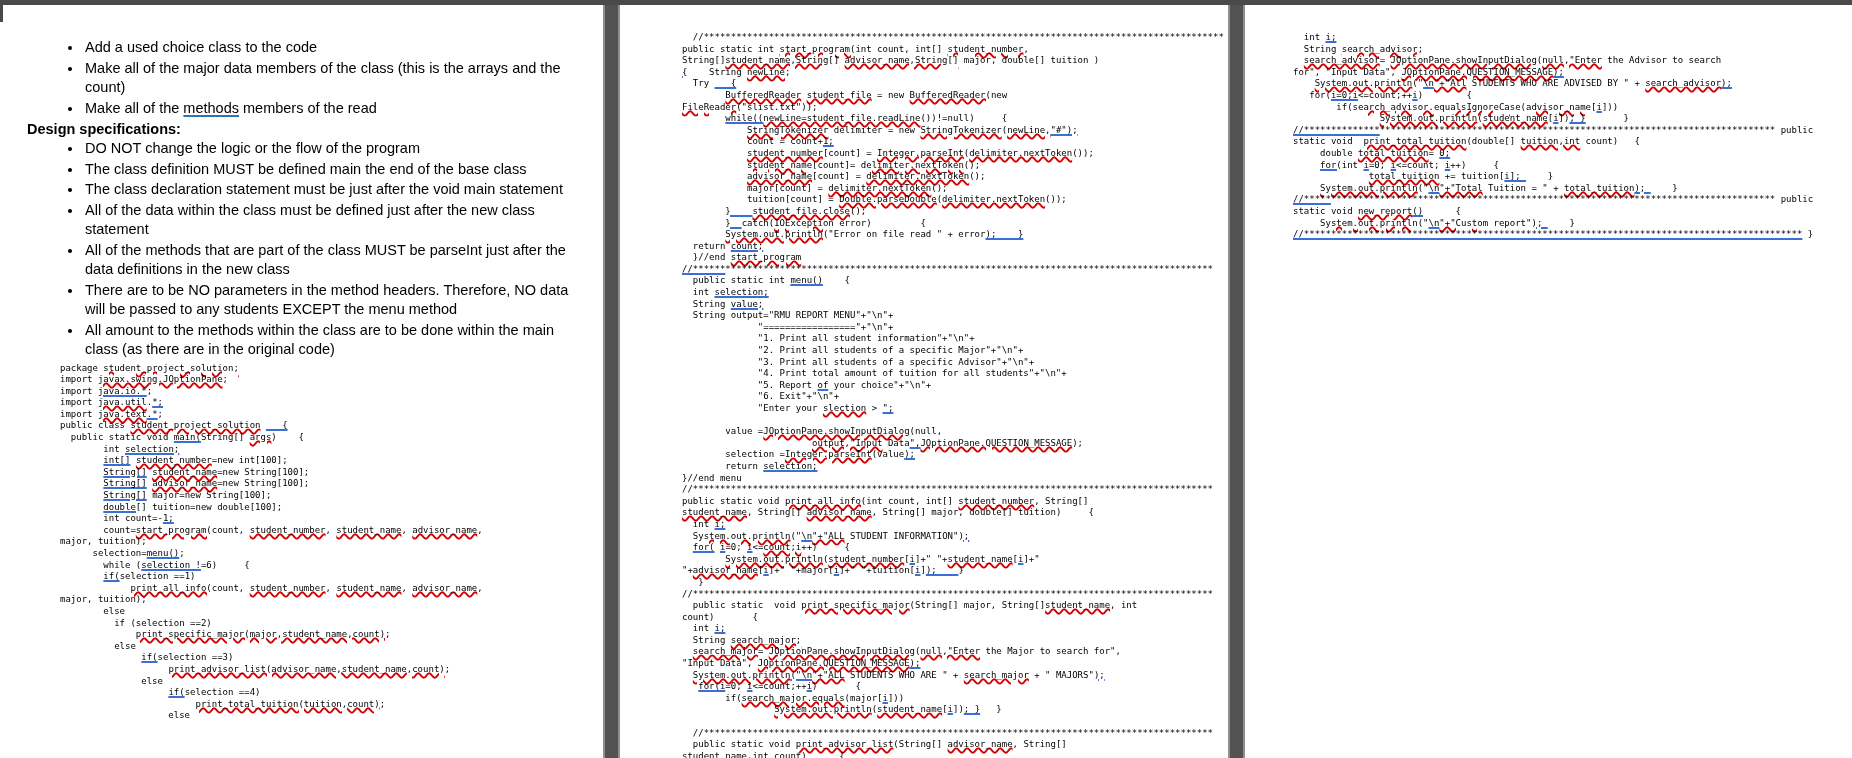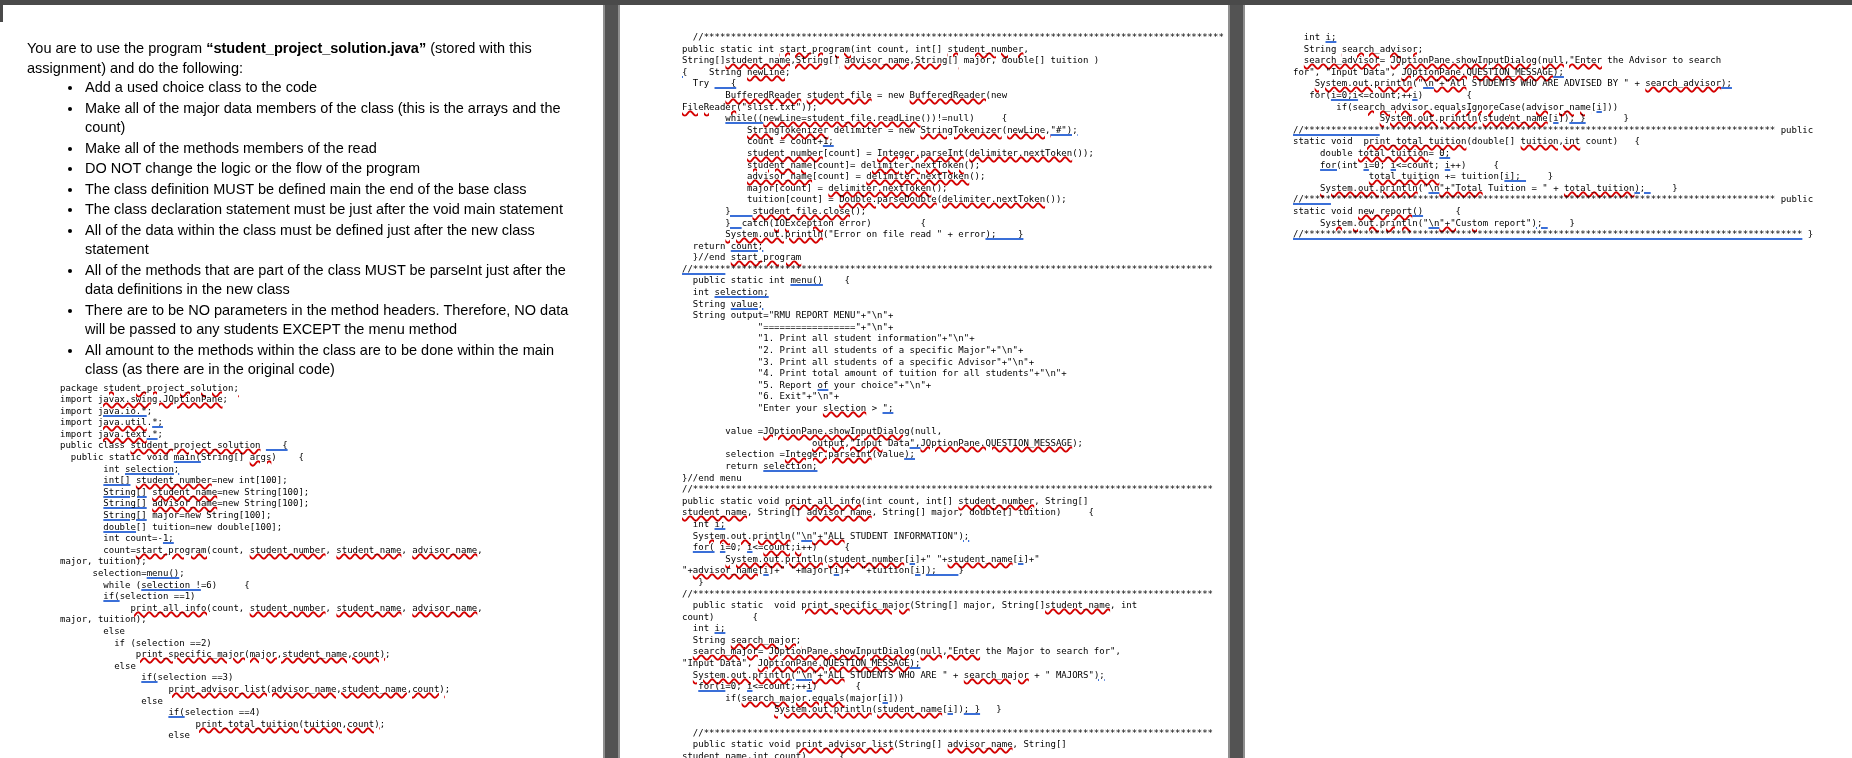--- a/index.html
+++ b/index.html
@@ -22,39 +22,39 @@
              line-height:11.6px;white-space:pre;color:#000;}
   #page1 .codeblock{margin-left:33px;margin-top:2px;}
   .code-line{height:11.6px;white-space:pre;}
   
   .m-sp{text-decoration:underline;text-decoration-style:wavy;text-decoration-color:#d40000;
         text-decoration-thickness:1.6px;text-underline-offset:0px;}
   .m-gr{text-decoration:underline;text-decoration-style:solid;text-decoration-color:#3a6fd8;
         text-decoration-thickness:1.5px;text-underline-offset:1px;}
   .m-du{text-decoration-style:dotted;text-decoration-color:#6a6ad0;
         text-decoration-thickness:2px;text-underline-offset:2px;}
-  .m-ub{text-decoration-style:solid;text-decoration-color:#2e74b5;
+  .m-ub{text-decoration:underline;text-decoration-style:solid;text-decoration-color:#2e74b5;
         text-decoration-thickness:1.5px;text-underline-offset:2px;}
   .m-b{font-weight:bold;}
 </style>
 </head>
 <body>
 
 <div class="topbar"></div>
 <div class="leftedge"></div>
 <div class="sep" id="sep1"></div>
 <div class="sep" id="sep2"></div>
 
 <div class="page" id="page1">
-  <div class="intro" id="intro"><span>You are to use the program </span><span class="m-b">“student_project_solution.java”</span><span> (stored with this assignment) and do the following:</span></div>
   <ul class="blist" id="bullets1">
       <li><span>Add a used choice class to the code</span></li>
       <li><span>Make </span><span class="m-du">all of</span><span> the major data members of the class (this is the arrays and the count)</span></li>
       <li><span>Make </span><span class="m-du">all of</span><span> the </span><span class="m-ub">methods</span><span> members of the read</span></li>
     </ul>
+  <div class="spec-head">Design specifications:</div>
   <ul class="blist" id="bullets2">
       <li><span>DO NOT change the logic or the flow of the program</span></li>
       <li><span>The class definition MUST be defined main the end of the base class</span></li>
       <li><span>The class declaration statement must be just after the void main statement</span></li>
       <li><span class="m-du">All of</span><span> the data within the class must be defined just after the new class statement</span></li>
       <li><span class="m-du">All of</span><span> the methods that are part of the class MUST be parseInt just after the data definitions in the new class</span></li>
       <li><span>There are to be NO parameters in the method headers.  Therefore, NO data will be passed to any students EXCEPT the menu method</span></li>
       <li><span>All amount to the methods within the class are to be done within the main class (as there are in the original code)</span></li>
     </ul>
   <div class="codeblock" id="code1"><div class="code-line"><span>package </span><span class="m-sp">student_project_solution;</span></div><div class="code-line"><span>import </span><span class="m-sp">javax.swing.JOptionPane</span><span>;</span></div><div class="code-line"><span>import </span><span class="m-gr">java.io.*</span><span>;</span></div><div class="code-line"><span>import </span><span class="m-sp">java.util</span><span>.</span><span class="m-gr">*;</span></div><div class="code-line"><span>import </span><span class="m-sp">java.text</span><span class="m-gr">.*</span><span>;</span></div><div class="code-line"><span>public class </span><span class="m-sp">student_project_solution</span><span> </span><span class="m-gr">   {</span></div><div class="code-line"><span>  public static void </span><span class="m-gr">main(</span><span>String[] </span><span class="m-sp">args</span><span>)    {</span></div><div class="code-line"><span>        int </span><span class="m-gr">selection;</span></div><div class="code-line"><span>        </span><span class="m-gr">int[]</span><span> </span><span class="m-sp">student_number</span><span>=new int[100];</span></div><div class="code-line"><span>        </span><span class="m-gr">String[]</span><span> </span><span class="m-sp">student_name</span><span>=new String[100];</span></div><div class="code-line"><span>        </span><span class="m-gr">String[]</span><span> </span><span class="m-sp">advisor_name</span><span>=new String[100];</span></div><div class="code-line"><span>        </span><span class="m-gr">String[]</span><span> major=new String[100];</span></div><div class="code-line"><span>        </span><span class="m-gr">double[]</span><span> tuition=new double[100];</span></div><div class="code-line"><span>        int count=-</span><span class="m-gr">1;</span></div><div class="code-line"><span>        count=</span><span class="m-sp">start_program(</span><span>count, </span><span class="m-sp">student_number</span><span>, </span><span class="m-sp">student_name</span><span>, </span><span class="m-sp">advisor_name</span><span>,</span></div><div class="code-line"><span>major, tuition);</span></div><div class="code-line"><span>      selection=</span><span class="m-gr">menu()</span><span>;</span></div><div class="code-line"><span>        while (</span><span class="m-gr">selection !</span><span>=6)     {</span></div><div class="code-line"><span>        </span><span class="m-gr">if(</span><span>selection ==1)</span></div><div class="code-line"><span>             </span><span class="m-sp">print_all_info(</span><span>count, </span><span class="m-sp">student_number</span><span>, </span><span class="m-sp">student_name</span><span>, </span><span class="m-sp">advisor_name</span><span>,</span></div><div class="code-line"><span>major, tuition);</span></div><div class="code-line"><span>        else</span></div><div class="code-line"><span>          if (selection ==2)</span></div><div class="code-line"><span>              </span><span class="m-sp">print_specific_major(major,student_name,count)</span><span>;</span></div><div class="code-line"><span>          else</span></div><div class="code-line"><span>               </span><span class="m-gr">if(</span><span>selection ==3)</span></div><div class="code-line"><span>                    </span><span class="m-sp">print_advisor_list(advisor_name,student_name,count)</span><span>;</span></div><div class="code-line"><span>               else</span></div><div class="code-line"><span>                    </span><span class="m-gr">if(</span><span>selection ==4)</span></div><div class="code-line"><span>                         </span><span class="m-sp">print_total_tuition(tuition,count)</span><span>;</span></div><div class="code-line"><span>                    else</span></div></div>

